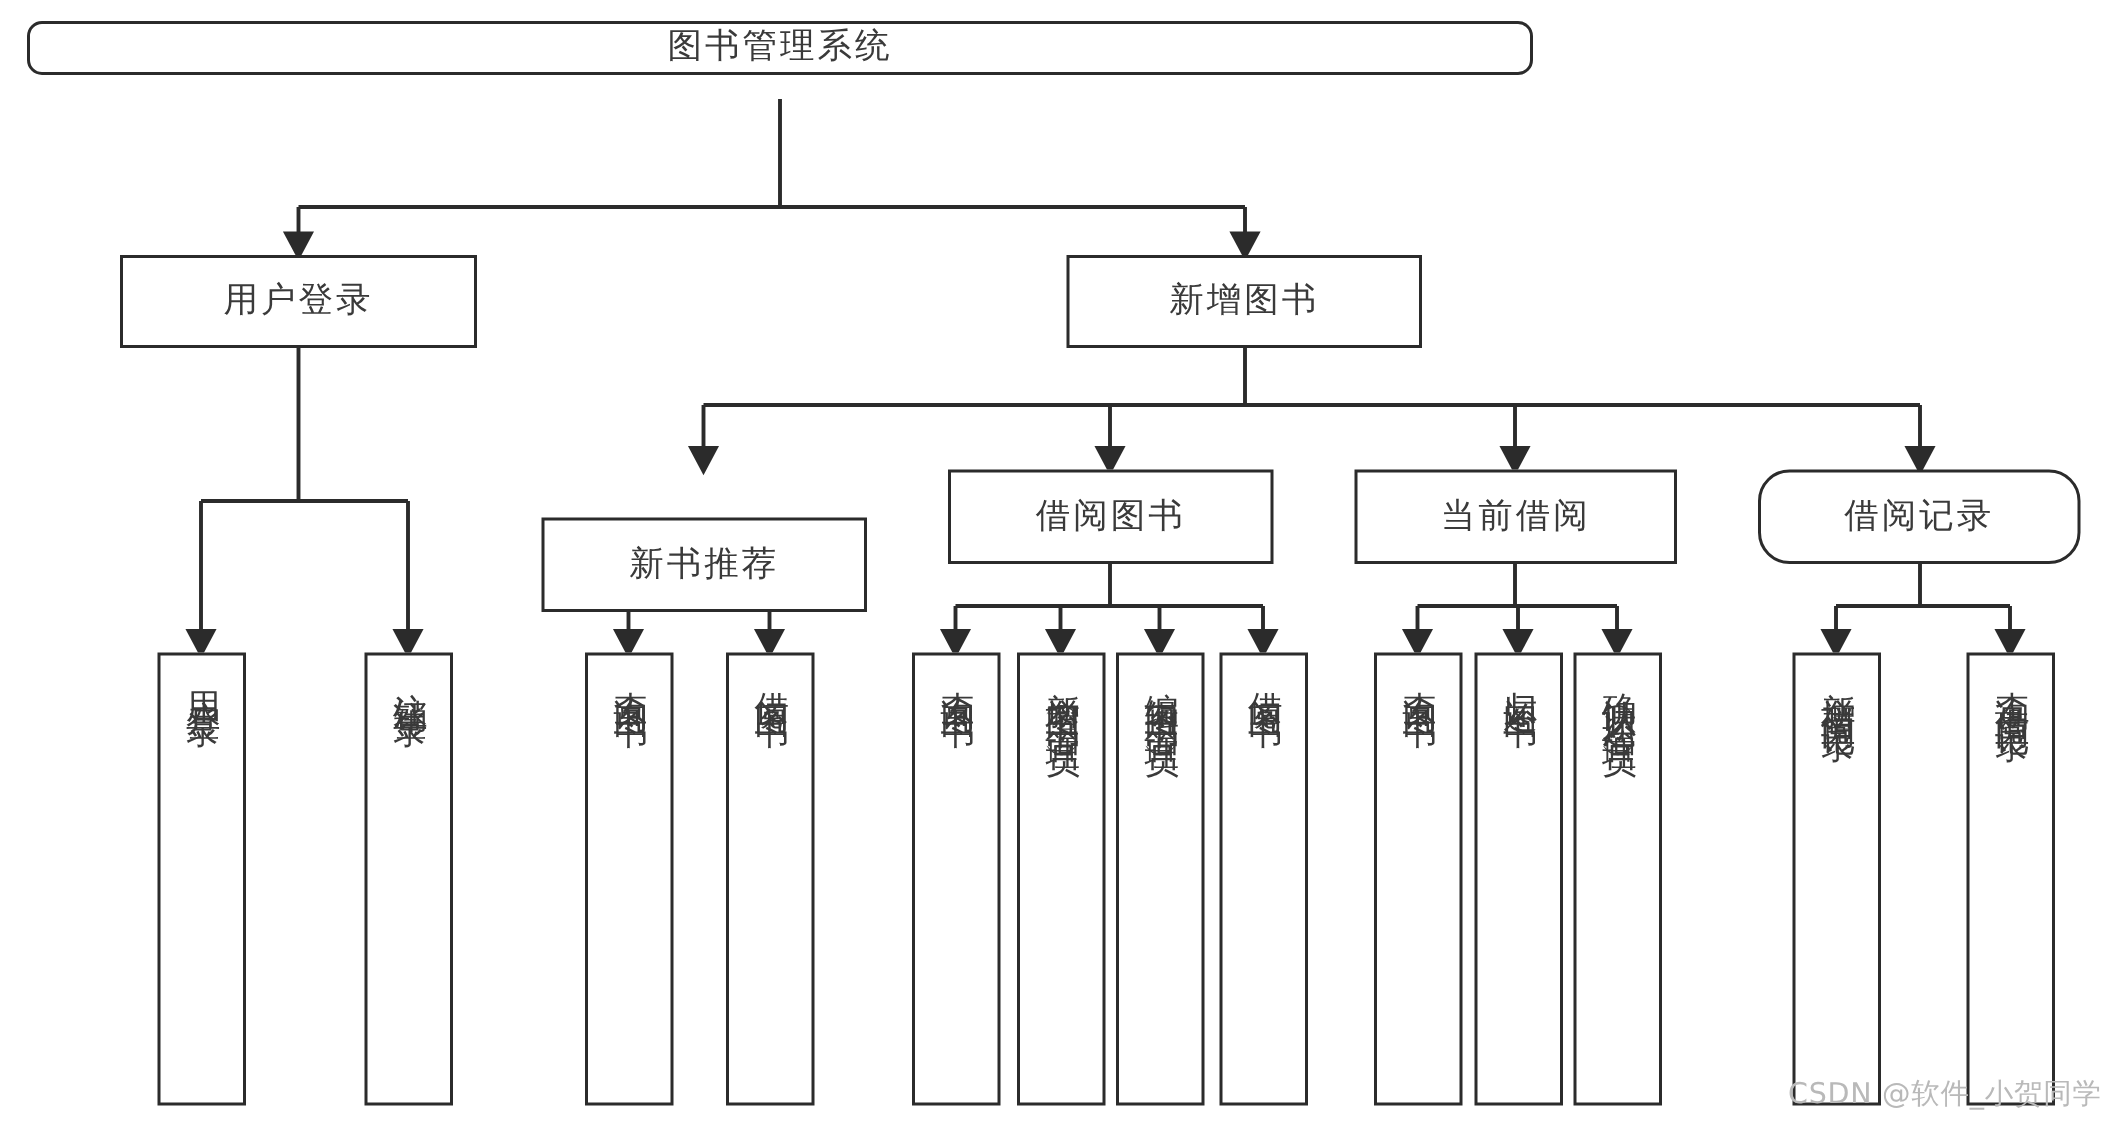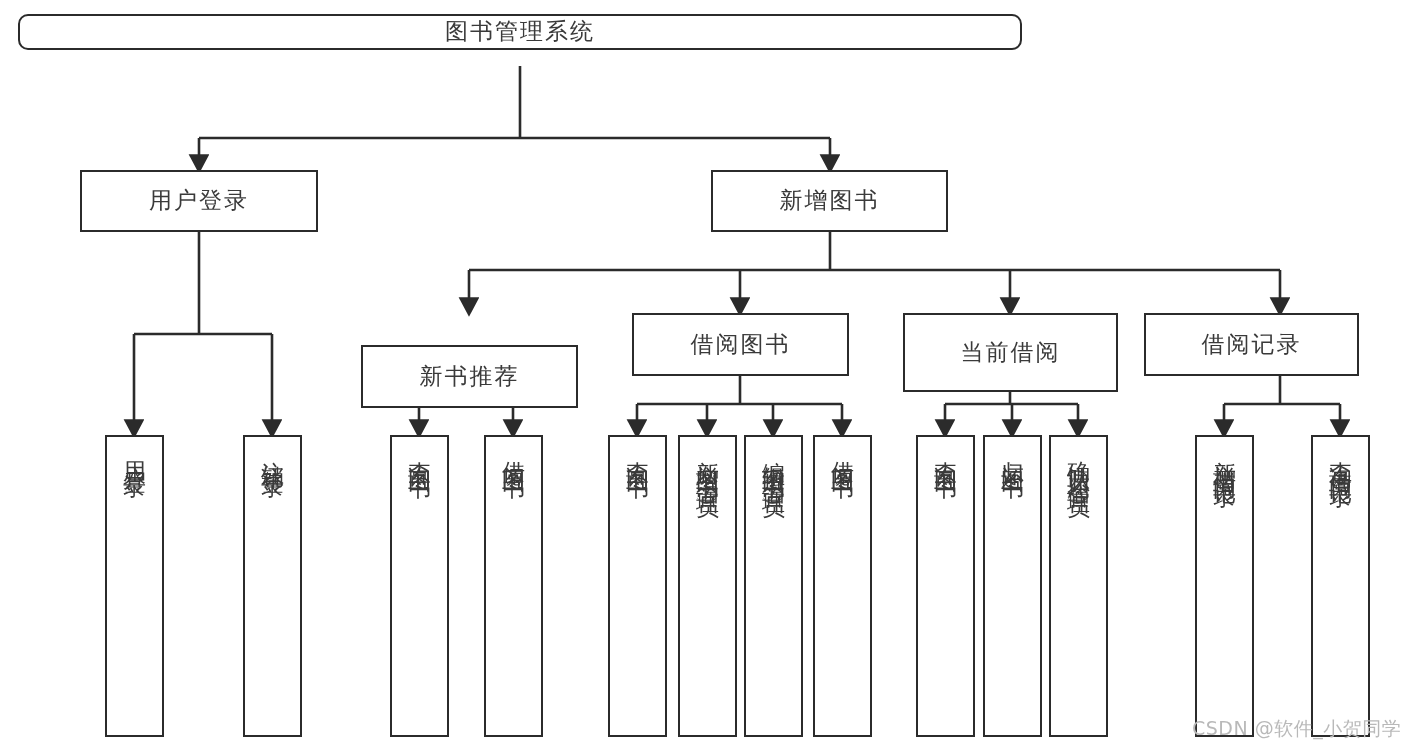--- a/index.html
+++ b/index.html
@@ -135,24 +135,24 @@
   <div class="node-box horiz" style="left:711px; top:170px; width:237px; height:62px;">
     <span class="node-label">新增图书</span>
   </div>
 
   <div class="node-box horiz" style="left:361px; top:313px; width:217px; height:63px;margin-top:32px;">
     <span class="node-label">新书推荐</span>
   </div>
   <div class="node-box horiz" style="left:632px; top:313px; width:217px; height:63px;">
     <span class="node-label">借阅图书</span>
   </div>
-  <div class="node-box horiz" style="left:903px; top:313px; width:215px; height:79px;">
+  <div class="node-box horiz" style="left:903px; top:313px; width:215px; height:63px;">
     <span class="node-label">当前借阅</span>
   </div>
-  <div class="node-box horiz" style="left:1144px; top:313px; width:215px; height:63px;">
+  <div class="node-box horiz" style="left:1172px; top:313px; width:215px; height:63px;border-radius:21px;">
     <span class="node-label">借阅记录</span>
   </div>
 
   <div class="node-box vert" style="left:105px; top:435px; width:59px; height:302px;">
     <span class="node-label">用户登录</span>
   </div>
   <div class="node-box vert" style="left:243px; top:435px; width:59px; height:302px;">
     <span class="node-label">注销登录</span>
   </div>
   <div class="node-box vert" style="left:390px; top:435px; width:59px; height:302px;">

